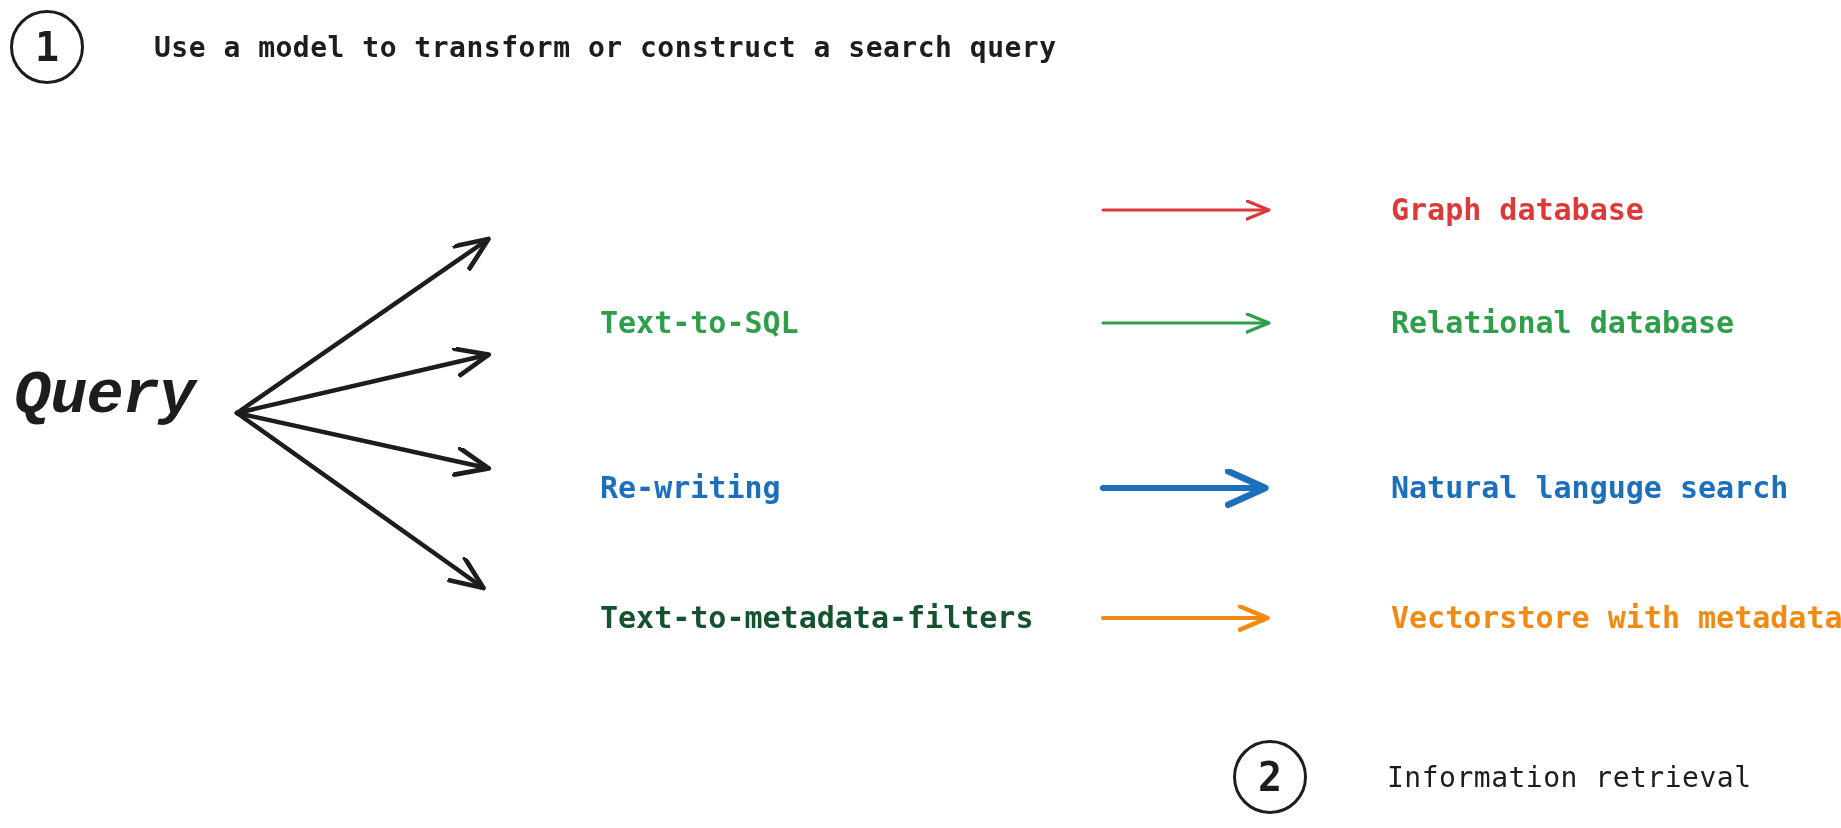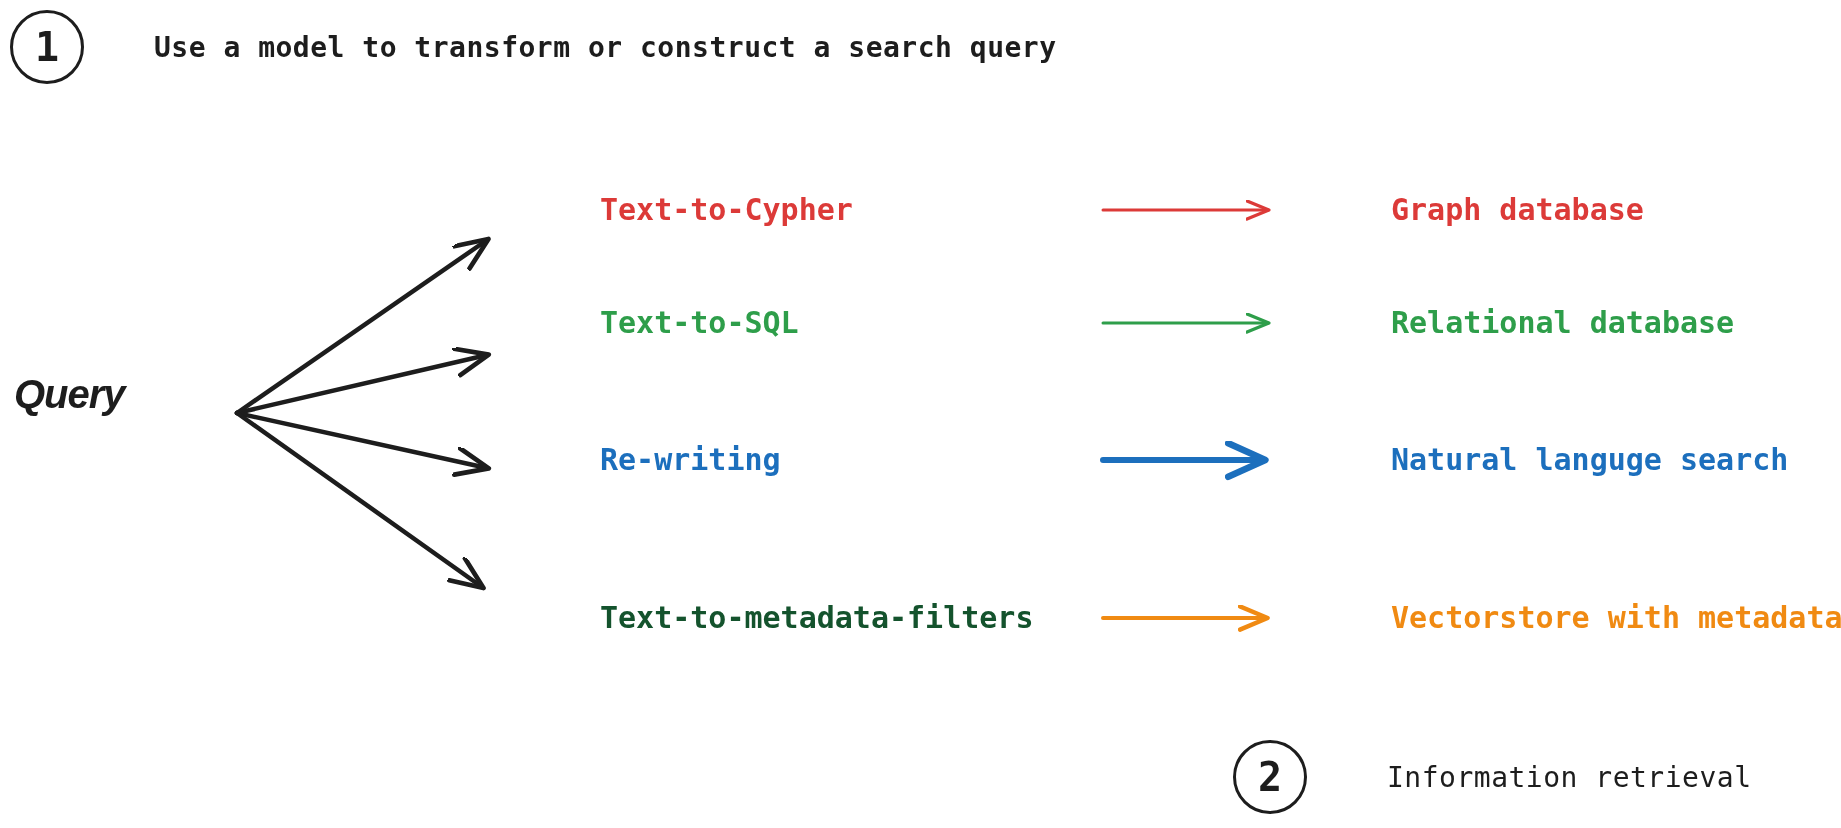--- a/index.html
+++ b/index.html
@@ -56,24 +56,24 @@
   #step-one { left: 10px; top: 10px; }
   #step-one .step-text { margin-left: 70px; }
 
   #step-two { left: 1233px; top: 740px; }
   #step-two .step-text { margin-left: 80px; font-weight: 400; }
 
   
   .query-label {
     position: absolute;
     left: 14px;
-    top: 372px;
-    font-family: Liberation Sans, sans-serif;
+    top: 360px;
+    font-family: Liberation Mono, monospace;
     font-style: italic;
-    font-size: 40px;
+    font-size: 62px;
     font-weight: 600;
     color: #1d1d1d;
     letter-spacing: -1px;
     white-space: nowrap;
   }
 
   
   .fan-svg {
     position: absolute;
     left: 0; top: 0;
@@ -115,21 +115,21 @@
     height: 56px;
     line-height: 56px;
     font-family: "DejaVu Sans Mono", "Liberation Mono", monospace;
     font-size: 30px;
     font-weight: 700;
     white-space: nowrap;
     margin-left: 46px;
   }
   #row-0 { top: 182px; }
   #row-1 { top: 295px; }
-  #row-2 { top: 432px; }
+  #row-2 { top: 460px; }
   #row-3 { top: 590px; }
 </style>
 </head>
 <body>
 
 <div class="canvas">
 
   <div class="step" id="step-one">
     <div class="step-badge">1</div>
     <div class="step-text">Use a model to transform or construct a search query</div>
@@ -145,21 +145,20 @@
     </defs>
     <g id="fan-lines">
         <line x1="237" y1="413" x2="487" y2="240" stroke="#1d1d1d" stroke-width="4.5" stroke-linecap="round" marker-end="url(#head-black)"></line>
         <line x1="237" y1="413" x2="487" y2="355" stroke="#1d1d1d" stroke-width="4.5" stroke-linecap="round" marker-end="url(#head-black)"></line>
         <line x1="237" y1="413" x2="487" y2="468" stroke="#1d1d1d" stroke-width="4.5" stroke-linecap="round" marker-end="url(#head-black)"></line>
         <line x1="237" y1="413" x2="482" y2="587" stroke="#1d1d1d" stroke-width="4.5" stroke-linecap="round" marker-end="url(#head-black)"></line>
       </g>
   </svg>
 
   <div class="row" id="row-0">
-    <div class="row-method" style="color: rgb(220, 58, 56);">Text-to-Cypher</div>
     <div class="row-arrow">
       <svg width="190" height="56" viewBox="0 0 190 56" xmlns="http://www.w3.org/2000/svg">
         <defs>
           <marker id="head-0" markerWidth="9" markerHeight="9" refX="7.4" refY="3.2" orient="auto" markerUnits="strokeWidth">
             <path d="M0.4,0.2 L7.7,3.2 L0.4,6.2" fill="none" stroke="#dc3a38" stroke-width="1.1" stroke-linecap="round" stroke-linejoin="round"></path>
           </marker>
         </defs>
         <line x1="3" y1="28" x2="168" y2="28" stroke="#dc3a38" stroke-width="3" stroke-linecap="round" marker-end="url(#head-0)"></line>
       </svg>
     </div>

